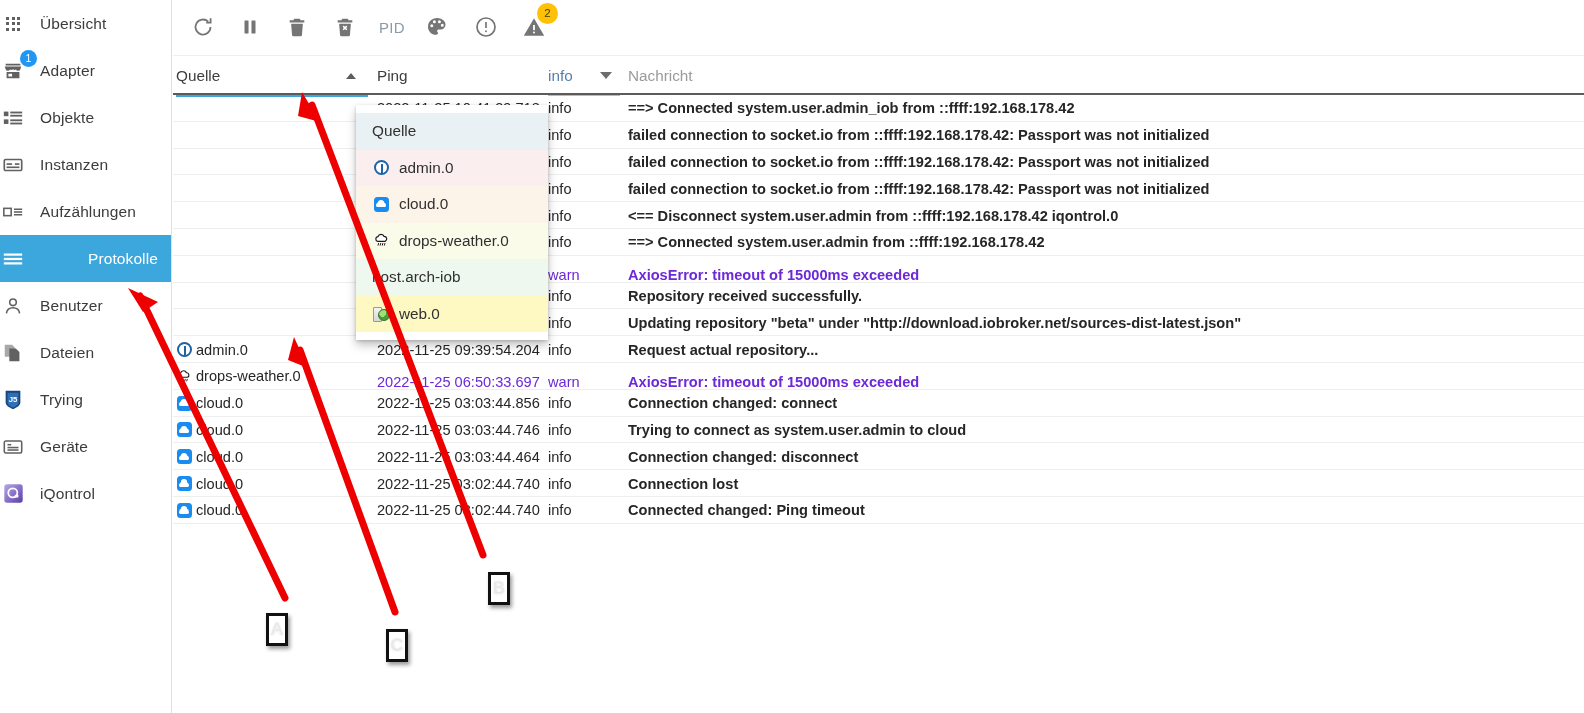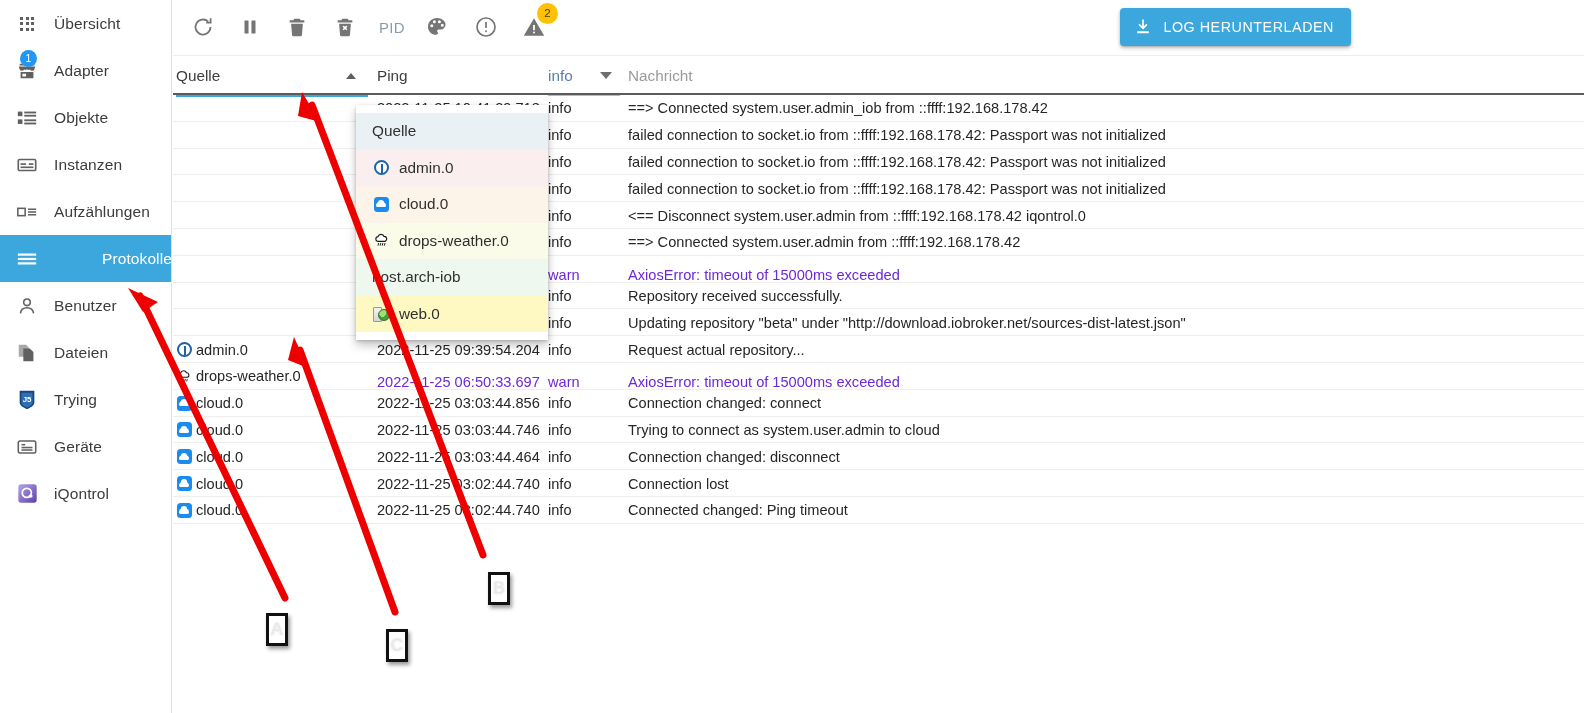--- a/index.html
+++ b/index.html
@@ -17,21 +17,20 @@
   #sidebar {
     position: absolute; left: 0; top: 0;
     width: 172px; height: 713px;
     background: #ffffff;
     border-right: 1px solid #e0e0e0;
   }
   .nav-item {
     position: relative;
     display: flex; align-items: center;
     height: 47px;
-    padding-left: 14px;
     cursor: pointer;
   }
   .nav-item.active { background: #3ba7dc; gap: 48px; }
   .nav-icon {
     width: 26px; height: 26px;
     display: flex; align-items: center; justify-content: center;
     margin-right: 14px;
     flex: none;
     position: relative;
     color: #616161;
@@ -152,21 +151,21 @@
     color: #262626;
     white-space: nowrap;
   }
   .trow .c-src {
     position: absolute; left: 3px; top: 0;
     height: 26.8px; display: flex; align-items: center; gap: 4px;
     width: 196px; overflow: hidden;
   }
   .trow .c-time { position: absolute; left: 204px; top: 0; height: 26.8px; display:flex; align-items:center; }
   .trow .c-sev  { position: absolute; left: 375px; top: 0; height: 26.8px; display:flex; align-items:center; }
-  .trow .c-msg  { position: absolute; left: 455px; top: 0; height: 26.8px; display:flex; align-items:center; }
+  .trow .c-msg  { position: absolute; left: 455px; top: 0; height: 26.8px; display:flex; align-items:center;font-weight:bold; }
   .trow.warn .c-time,
   .trow.warn .c-sev,
   .trow.warn .c-msg { color: #6d28d9; margin-top: 6px; }
   .src-icon { width: 16px; height: 16px; flex: none; display:flex; align-items:center; justify-content:center; }
 
   
   .icon-admin { width:15px; height:15px; border-radius:50%; border:2px solid #1e63a5; position:relative; box-sizing:border-box; background:#fff;}
   .icon-admin:after { content:""; position:absolute; left:5.2px; top:1.5px; width:2.4px; height:9px; background:#1e63a5; }
   .icon-cloud { width:15px; height:15px; border-radius:3.5px; background:#1a8cf0; position:relative; }
   .icon-cloud:after {
@@ -408,29 +407,20 @@
       </div>
       <div class="tb-btn" style="left:340px">
         <svg class="gi" width="24" height="24" viewBox="0 0 24 24" fill="currentColor">
             <path d="M12 3.3 22.2 20.7H1.8z"></path>
             <rect x="11.1" y="10" width="1.8" height="5.2" fill="#fff"></rect>
             <circle cx="12" cy="17.6" r="1" fill="#fff"></circle>
           </svg>
       </div>
       <div class="tb-badge" style="left:364px; top:3px">2</div>
 
-      <button id="download-btn">
-        <span>
-          <svg class="gi" width="20" height="20" viewBox="0 0 24 24" fill="currentColor">
-              <path d="M11 3h2v8.2l3-3 1.4 1.4L12 15 6.6 9.6 8 8.2l3 3z"></path>
-              <rect x="5" y="17.2" width="14" height="2.2" rx=".6"></rect>
-            </svg>
-        </span>
-        <span>LOG HERUNTERLADEN</span>
-      </button>
     </div>
 
     <div id="table">
 
       <div class="thead">
         <div class="th" style="left:3px; width:196px">
           <span>Quelle</span>
           <span class="sort-asc" style="position:absolute;right:16px"></span>
           <span class="th-underline" style="width:192px"></span>
         </div>

